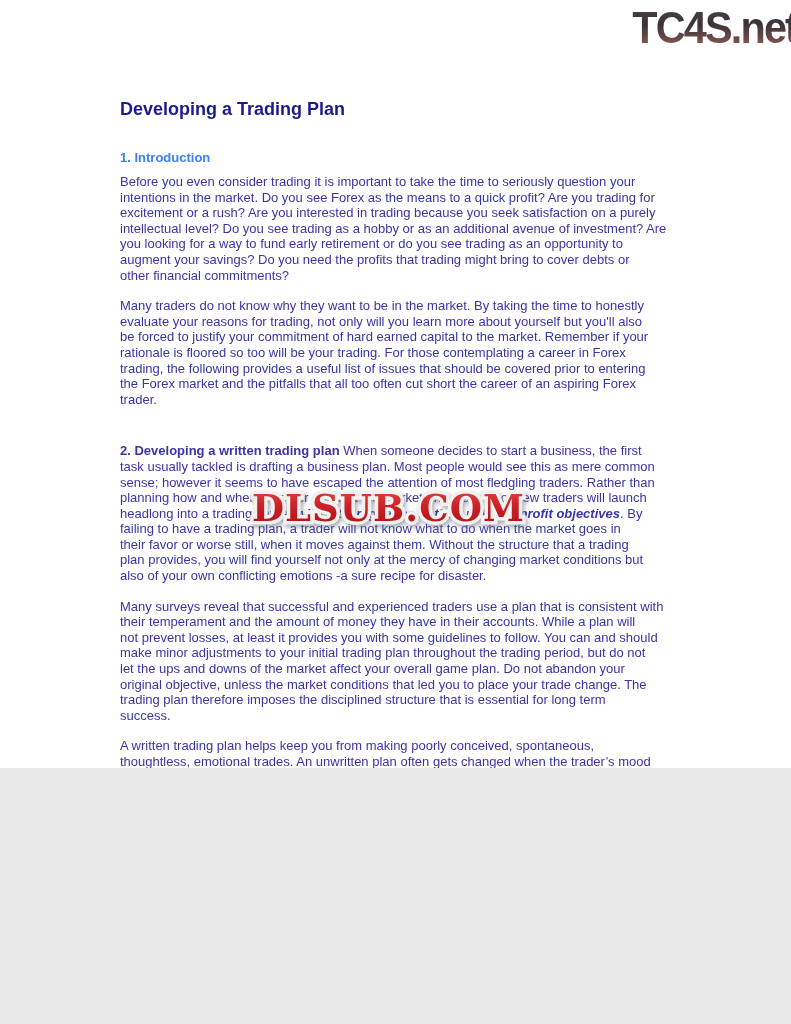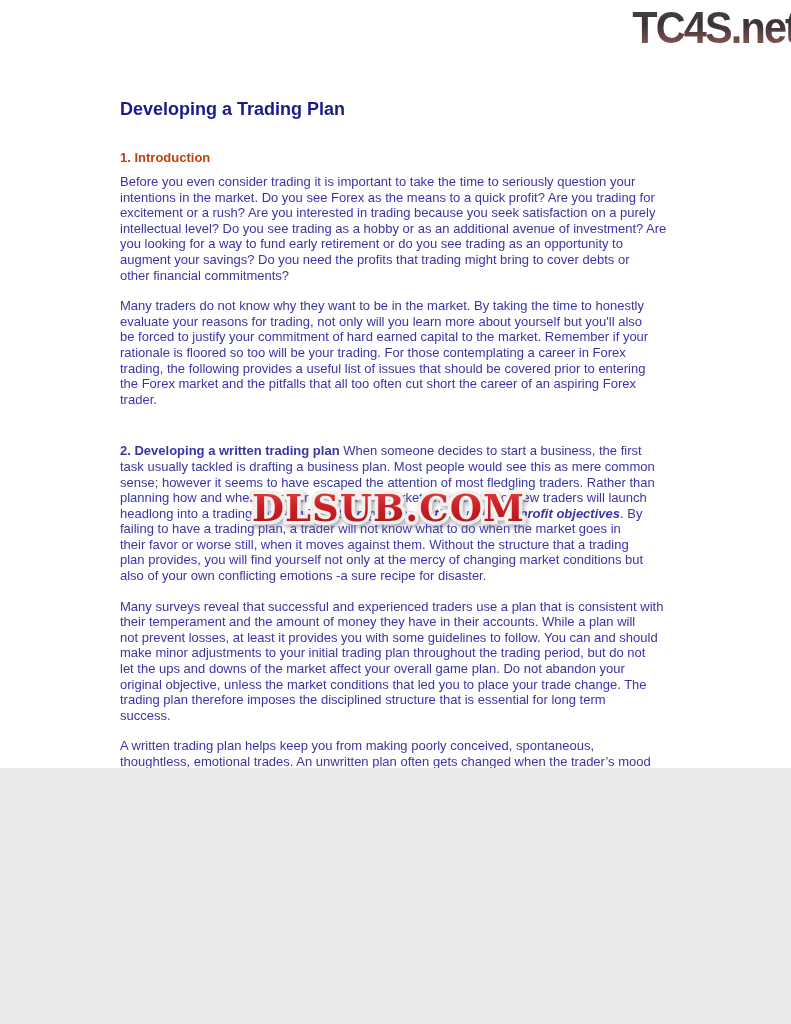--- a/index.html
+++ b/index.html
@@ -21,21 +21,21 @@
 
   
   .content{
     position:absolute;left:92px;top:0;width:624px;
     color:#3a35a6;font-size:13px;line-height:15.6px;margin-left:28px;
   }
   .doc-title{
     margin:97px 0 0 0;color:#1a1a8c;font-size:18px;line-height:24px;font-weight:bold;
   }
   .sec-heading{
-    margin:29px 0 0 0;color:#c2410c;font-size:13px;line-height:16px;font-weight:bold;
+    margin:29px 0 0 0;color:#3b82f6;font-size:13px;line-height:16px;font-weight:bold;
   }
   .sub-heading{
     margin:8px 0 0 0;color:#1a1a8c;font-size:13px;line-height:16px;font-weight:bold;
   }
   .sub-heading .quote{font-style:italic;}
   .para{
     margin:8px 0 0 0;white-space:pre-line;
   }
   .para.gap{margin-top:15px;}
   .para.section-gap{margin-top:36px;}

